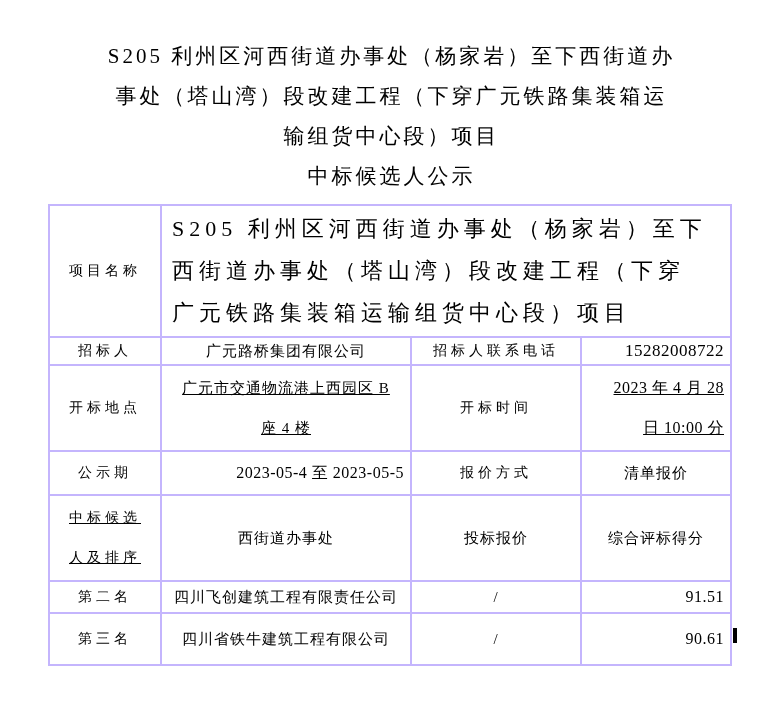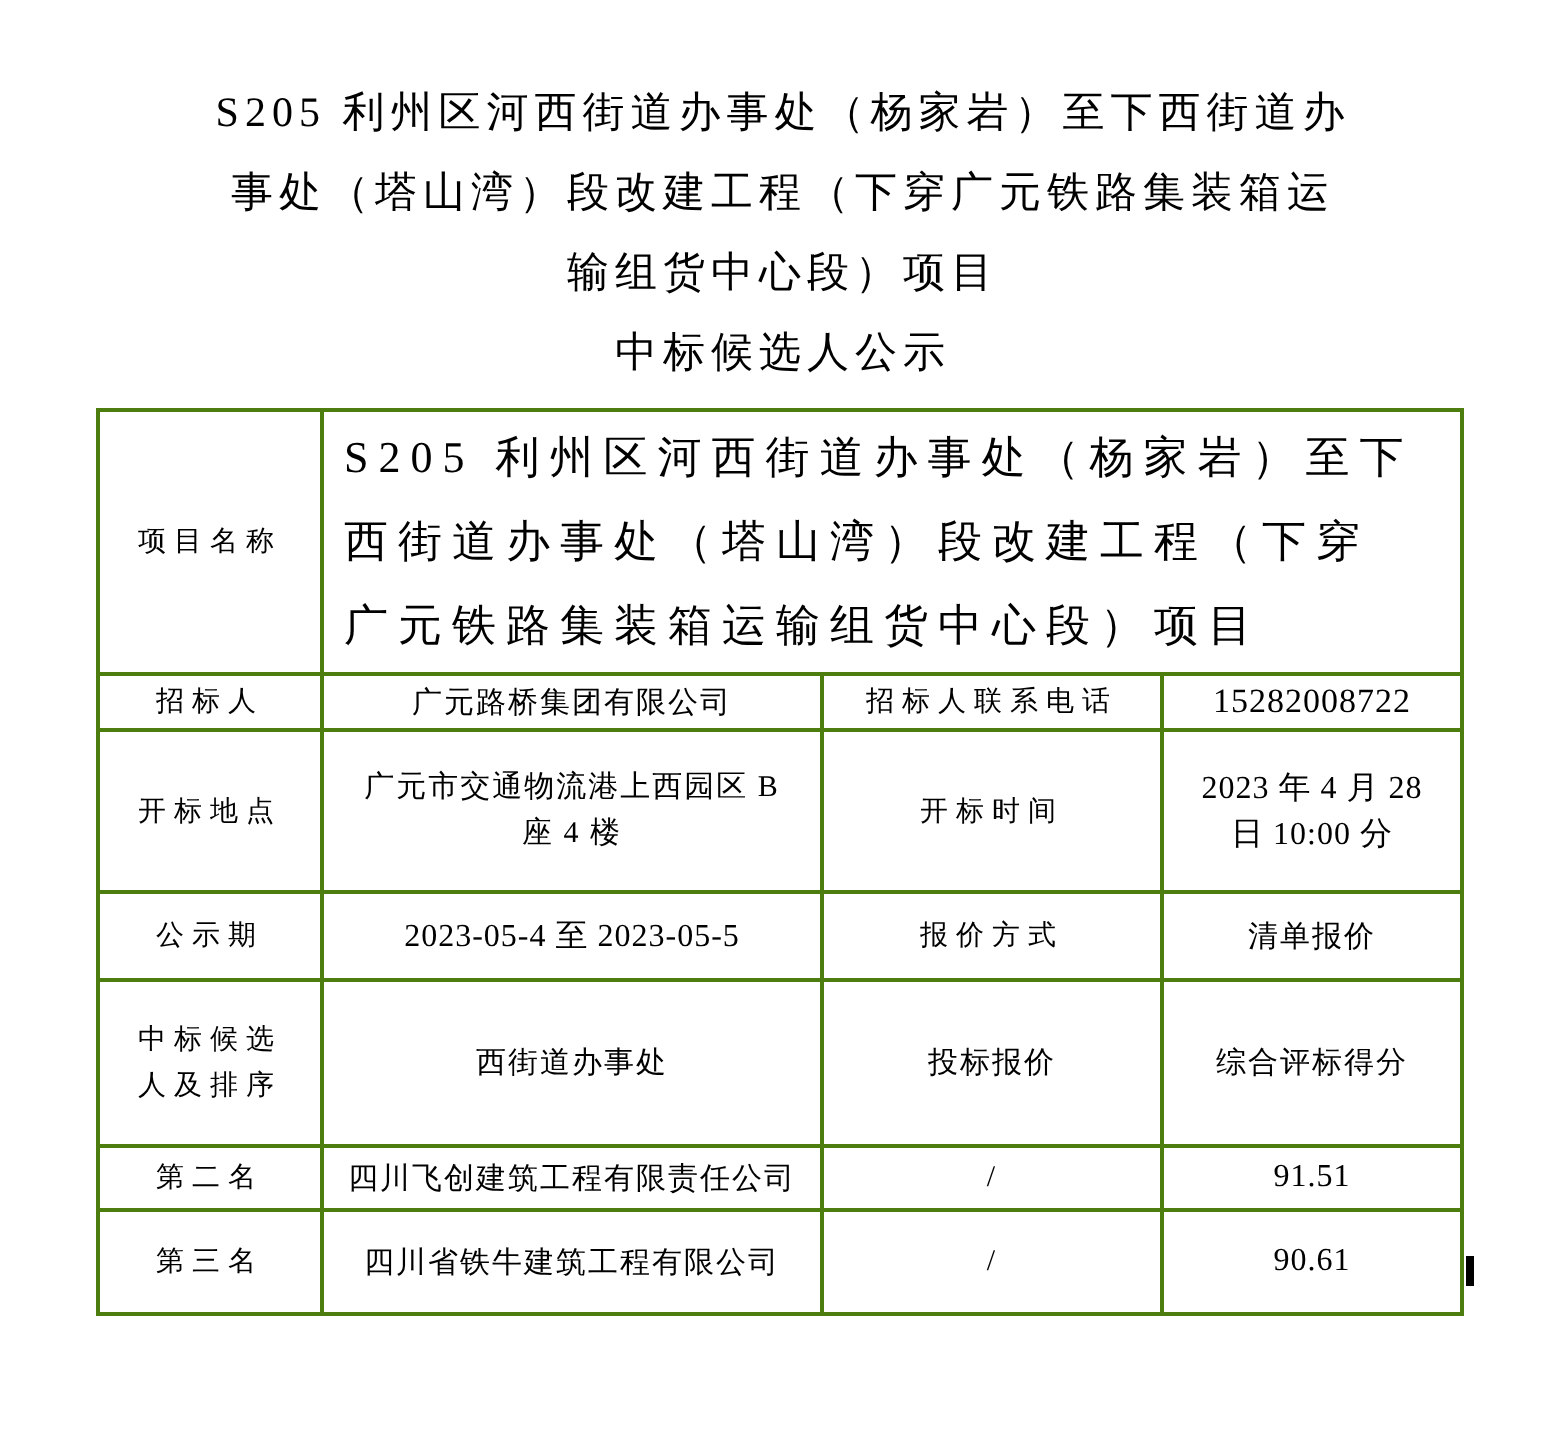--- a/index.html
+++ b/index.html
@@ -23,21 +23,21 @@
     margin-top: 32px;
   }
   table.doc-table {
     position: absolute;
     left: 48px; top: 204px;
     width: 682px;
     border-collapse: collapse;
     table-layout: fixed;
   }
   td {
-    border: 2px solid #4d7c0f;
+    border: 2px solid #c4b5fd;
     text-align: center;
     vertical-align: middle;
     font-size: 15px;
     letter-spacing: 1px;
     padding: 2px 6px;
     overflow: hidden;
   }
   td.label-cell {
     font-size: 14px;
     letter-spacing: 4px;
@@ -46,23 +46,24 @@
     font-size: 22px;
     letter-spacing: 5px;
     line-height: 42px;
     text-align: left;
     padding-left: 10px;
     padding-right: 4px;
   }
   td.num-cell {
     font-size: 17px;
     letter-spacing: 0.5px;
+    text-align: right;
   }
   .pre { white-space: pre-line; }
-  .tall-lines { line-height: 23px; }
+  .tall-lines { line-height: 40px; text-decoration: underline; }
   .cursor-artifact {
     position: absolute;
     left: 733px; top: 628px;
     width: 4px; height: 15px;
     background: #000000;
   }
 </style>
 </head>
 <body>
 

